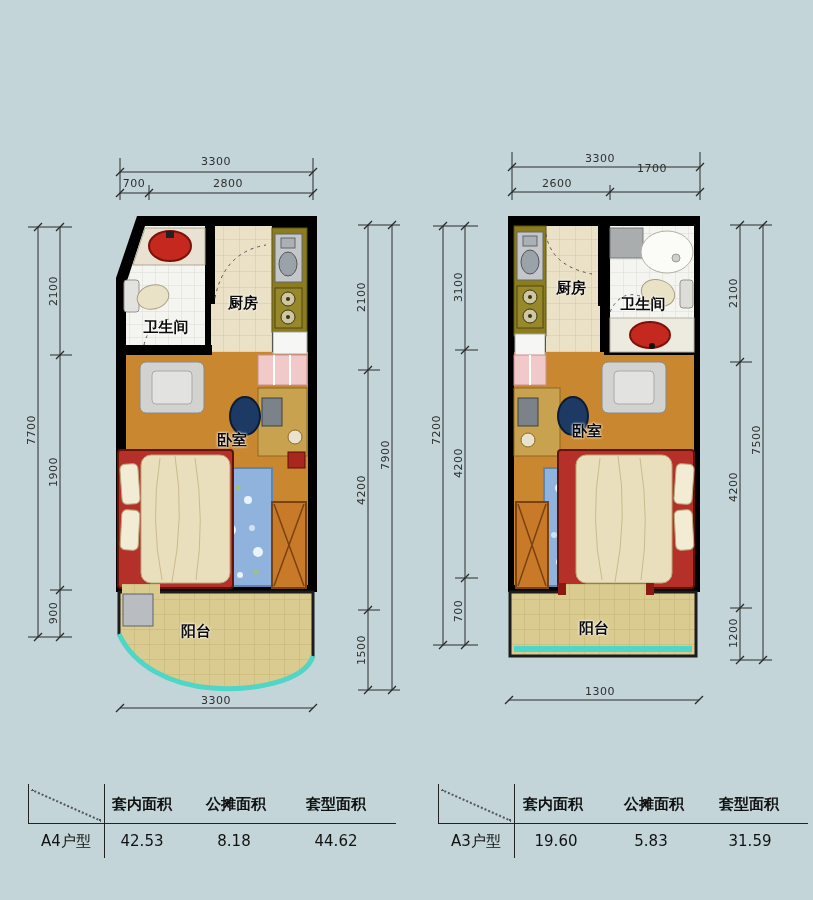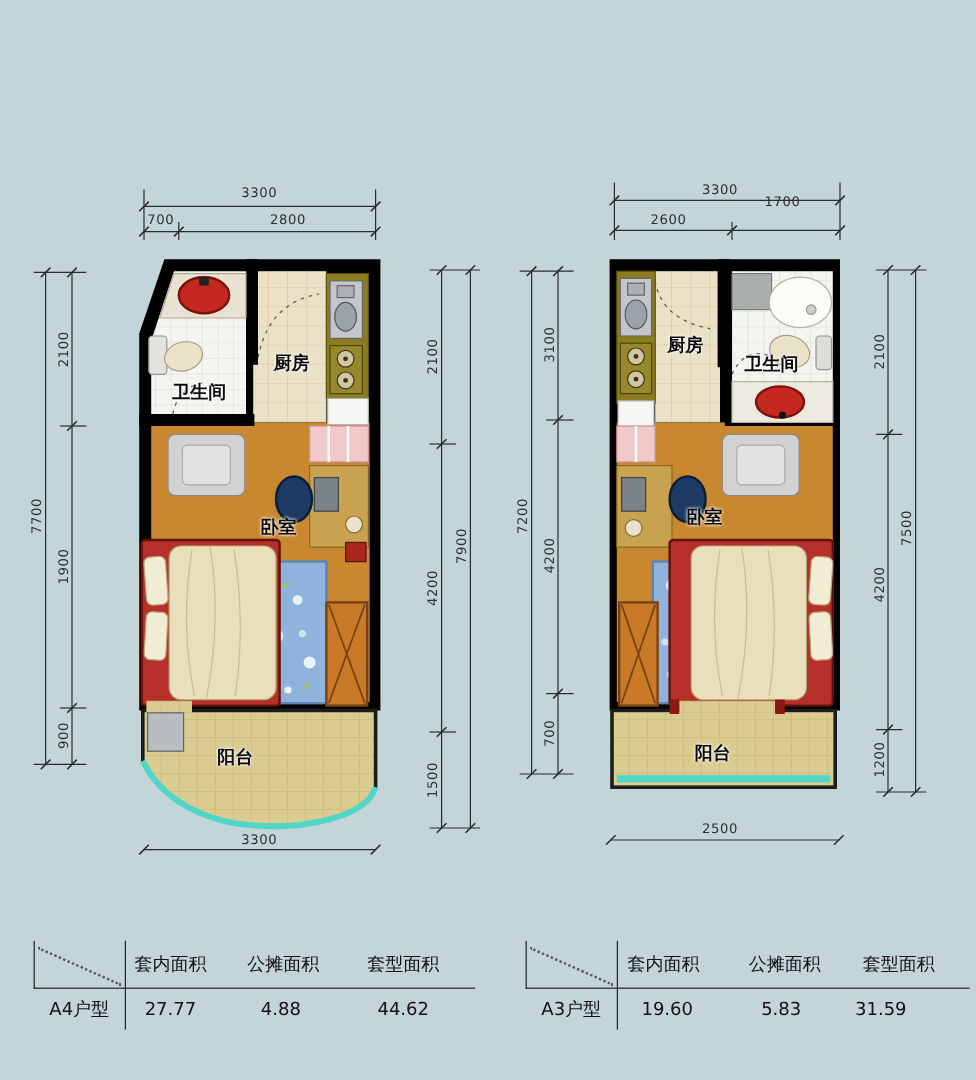--- a/index.html
+++ b/index.html
@@ -7,21 +7,21 @@
           font-family:"DejaVu Sans","Liberation Sans",sans-serif;overflow:hidden;}
   .gfx{position:absolute;left:0;top:0;}
   .lbl{position:absolute;transform:translate(-50%,-50%);white-space:nowrap;line-height:1;}
   .room{font-size:15px;font-weight:bold;color:#0a0a0a;
         text-shadow:0 0 2px #ffffff,0 0 3px #ffffff;}
   .dim{font-size:11px;color:#2e2e2e;letter-spacing:0.5px;}
   .vdim{transform:translate(-50%,-50%) rotate(-90deg);}
   .spec-table{position:absolute;color:#111;font-size:15px;}
   .tl{position:absolute;background:#222;}
   .diag{position:absolute;border-top:2px dotted #555;transform-origin:0 0;}
-  .th{font-weight:normal;}
+  .th{font-weight:bold;}
 </style>
 </head>
 <body>
 
 <div class="canvas">
 
 <svg class="gfx" width="813" height="900" viewBox="0 0 813 900">
   <defs>
     <pattern id="tileW" patternUnits="userSpaceOnUse" width="13" height="13">
       <rect width="13" height="13" fill="#f4f4f1"></rect>
@@ -234,21 +234,21 @@
 <div class="lbl room" style="left:243px;top:303px">厨房</div>
 <div class="lbl room" style="left:232px;top:440px">卧室</div>
 <div class="lbl room" style="left:196px;top:631px">阳台</div>
 <div class="lbl room" style="left:571px;top:288px">厨房</div>
 <div class="lbl room" style="left:643px;top:304px">卫生间</div>
 <div class="lbl room" style="left:587px;top:431px">卧室</div>
 <div class="lbl room" style="left:594px;top:628px">阳台</div>
 
 <div class="lbl dim" style="left:216px;top:161px">3300</div>
 <div class="lbl dim" style="left:134px;top:183px">700</div>
-<div class="lbl dim" style="left:240px;top:183px">2800</div>
+<div class="lbl dim" style="left:228px;top:183px">2800</div>
 <div class="lbl dim vdim" style="left:31px;top:430px">7700</div>
 <div class="lbl dim vdim" style="left:53px;top:291px">2100</div>
 <div class="lbl dim vdim" style="left:53px;top:472px">1900</div>
 <div class="lbl dim vdim" style="left:53px;top:613px">900</div>
 <div class="lbl dim vdim" style="left:361px;top:297px">2100</div>
 <div class="lbl dim vdim" style="left:361px;top:490px">4200</div>
 <div class="lbl dim vdim" style="left:361px;top:650px">1500</div>
 <div class="lbl dim vdim" style="left:385px;top:455px">7900</div>
 <div class="lbl dim" style="left:216px;top:700px">3300</div>
 
@@ -256,43 +256,43 @@
 <div class="lbl dim" style="left:557px;top:183px">2600</div>
 <div class="lbl dim" style="left:652px;top:168px">1700</div>
 <div class="lbl dim vdim" style="left:436px;top:430px">7200</div>
 <div class="lbl dim vdim" style="left:458px;top:287px">3100</div>
 <div class="lbl dim vdim" style="left:458px;top:463px">4200</div>
 <div class="lbl dim vdim" style="left:458px;top:611px">700</div>
 <div class="lbl dim vdim" style="left:733px;top:293px">2100</div>
 <div class="lbl dim vdim" style="left:733px;top:487px">4200</div>
 <div class="lbl dim vdim" style="left:733px;top:633px">1200</div>
 <div class="lbl dim vdim" style="left:756px;top:440px">7500</div>
-<div class="lbl dim" style="left:600px;top:691px">2500</div>
+<div class="lbl dim" style="left:600px;top:691px">1300</div>
 
 <div class="spec-table" style="left:28px;top:784px;width:368px;height:74px">
   <div class="tl" style="left:0;top:0;width:1px;height:40px"></div>
   <div class="tl" style="left:76px;top:0;width:1px;height:74px"></div>
   <div class="tl" style="left:0;top:39px;width:368px;height:1px"></div>
   <div class="diag" style="left:4px;top:5px;width:76px;transform:rotate(24deg)"></div>
   <div class="lbl th" style="left:114px;top:20px">套内面积</div>
   <div class="lbl th" style="left:208px;top:20px">公摊面积</div>
   <div class="lbl th" style="left:308px;top:20px">套型面积</div>
   <div class="lbl" style="left:38px;top:57px">A4户型</div>
-  <div class="lbl" style="left:114px;top:57px">27.77</div>
-  <div class="lbl" style="left:206px;top:57px">4.88</div>
+  <div class="lbl" style="left:114px;top:57px">42.53</div>
+  <div class="lbl" style="left:206px;top:57px">8.18</div>
   <div class="lbl" style="left:308px;top:57px">44.62</div>
 </div>
 
 <div class="spec-table" style="left:438px;top:784px;width:370px;height:74px">
   <div class="tl" style="left:0;top:0;width:1px;height:40px"></div>
   <div class="tl" style="left:76px;top:0;width:1px;height:74px"></div>
   <div class="tl" style="left:0;top:39px;width:370px;height:1px"></div>
   <div class="diag" style="left:4px;top:5px;width:76px;transform:rotate(24deg)"></div>
   <div class="lbl th" style="left:115px;top:20px">套内面积</div>
   <div class="lbl th" style="left:216px;top:20px">公摊面积</div>
   <div class="lbl th" style="left:311px;top:20px">套型面积</div>
   <div class="lbl" style="left:38px;top:57px">A3户型</div>
   <div class="lbl" style="left:118px;top:57px">19.60</div>
   <div class="lbl" style="left:213px;top:57px">5.83</div>
-  <div class="lbl" style="left:296px;top:57px">31.59</div>
+  <div class="lbl" style="left:312px;top:57px">31.59</div>
 </div>
 
 </div>
 
 </body></html>

